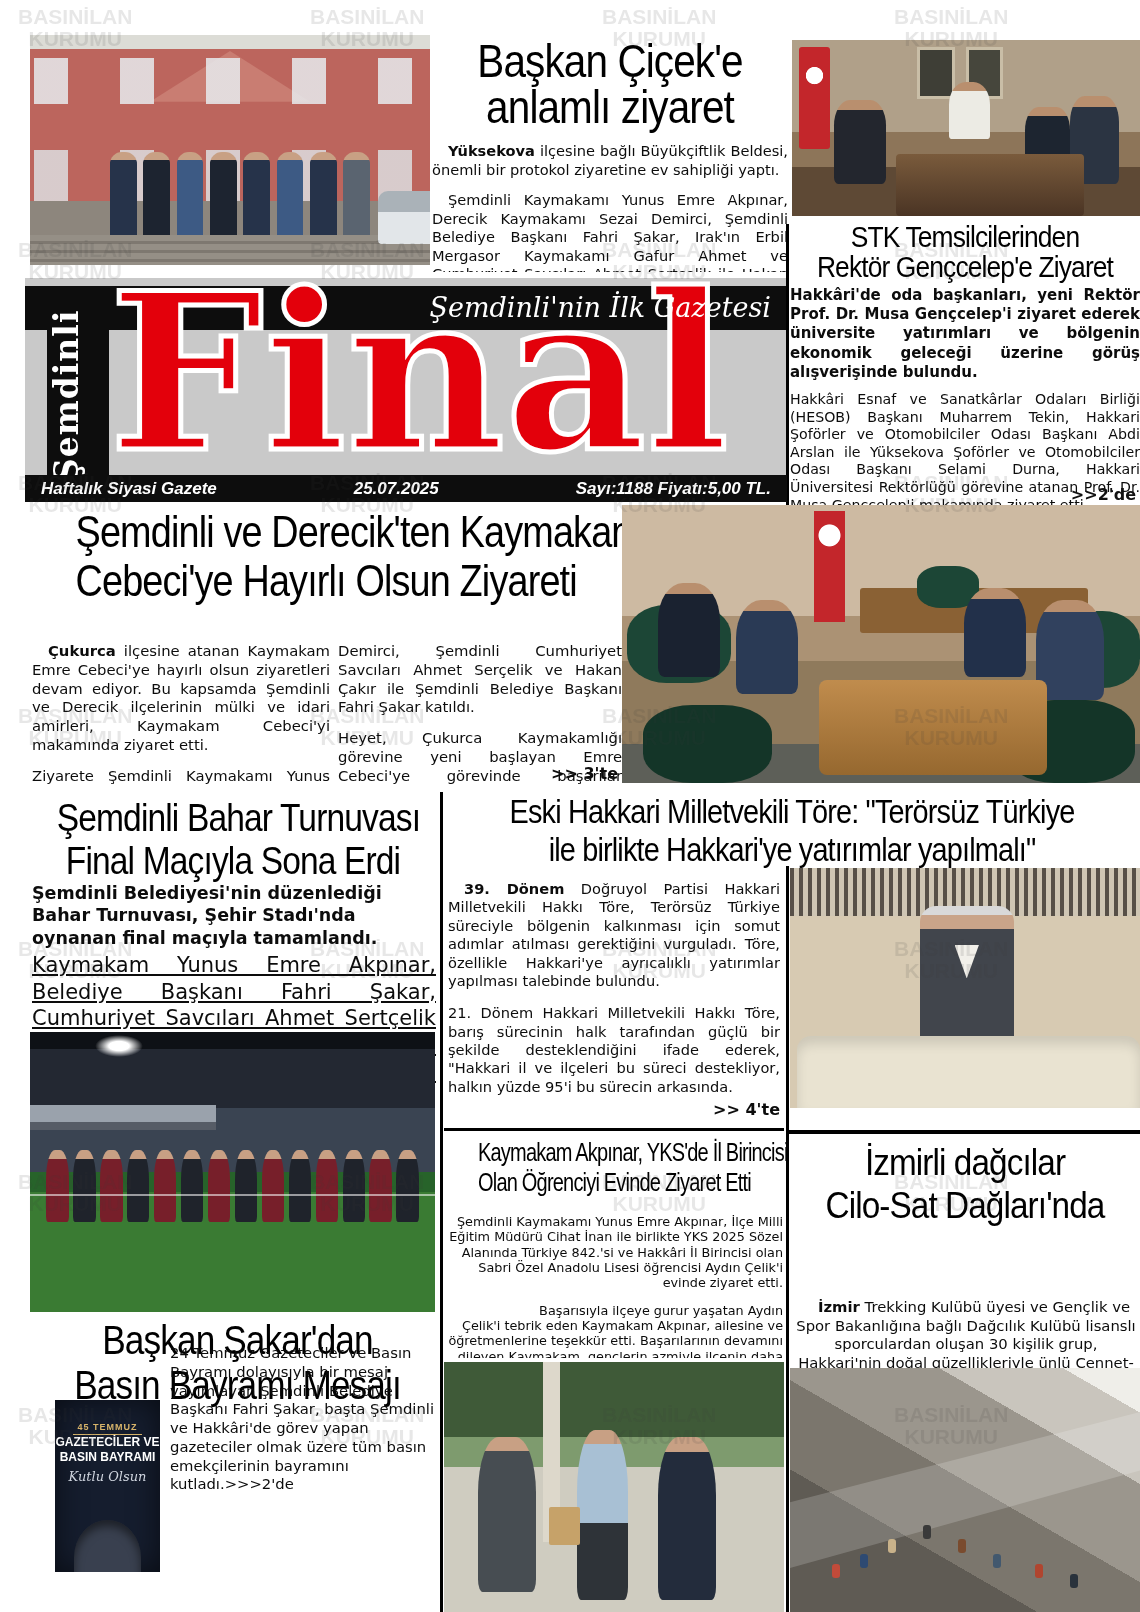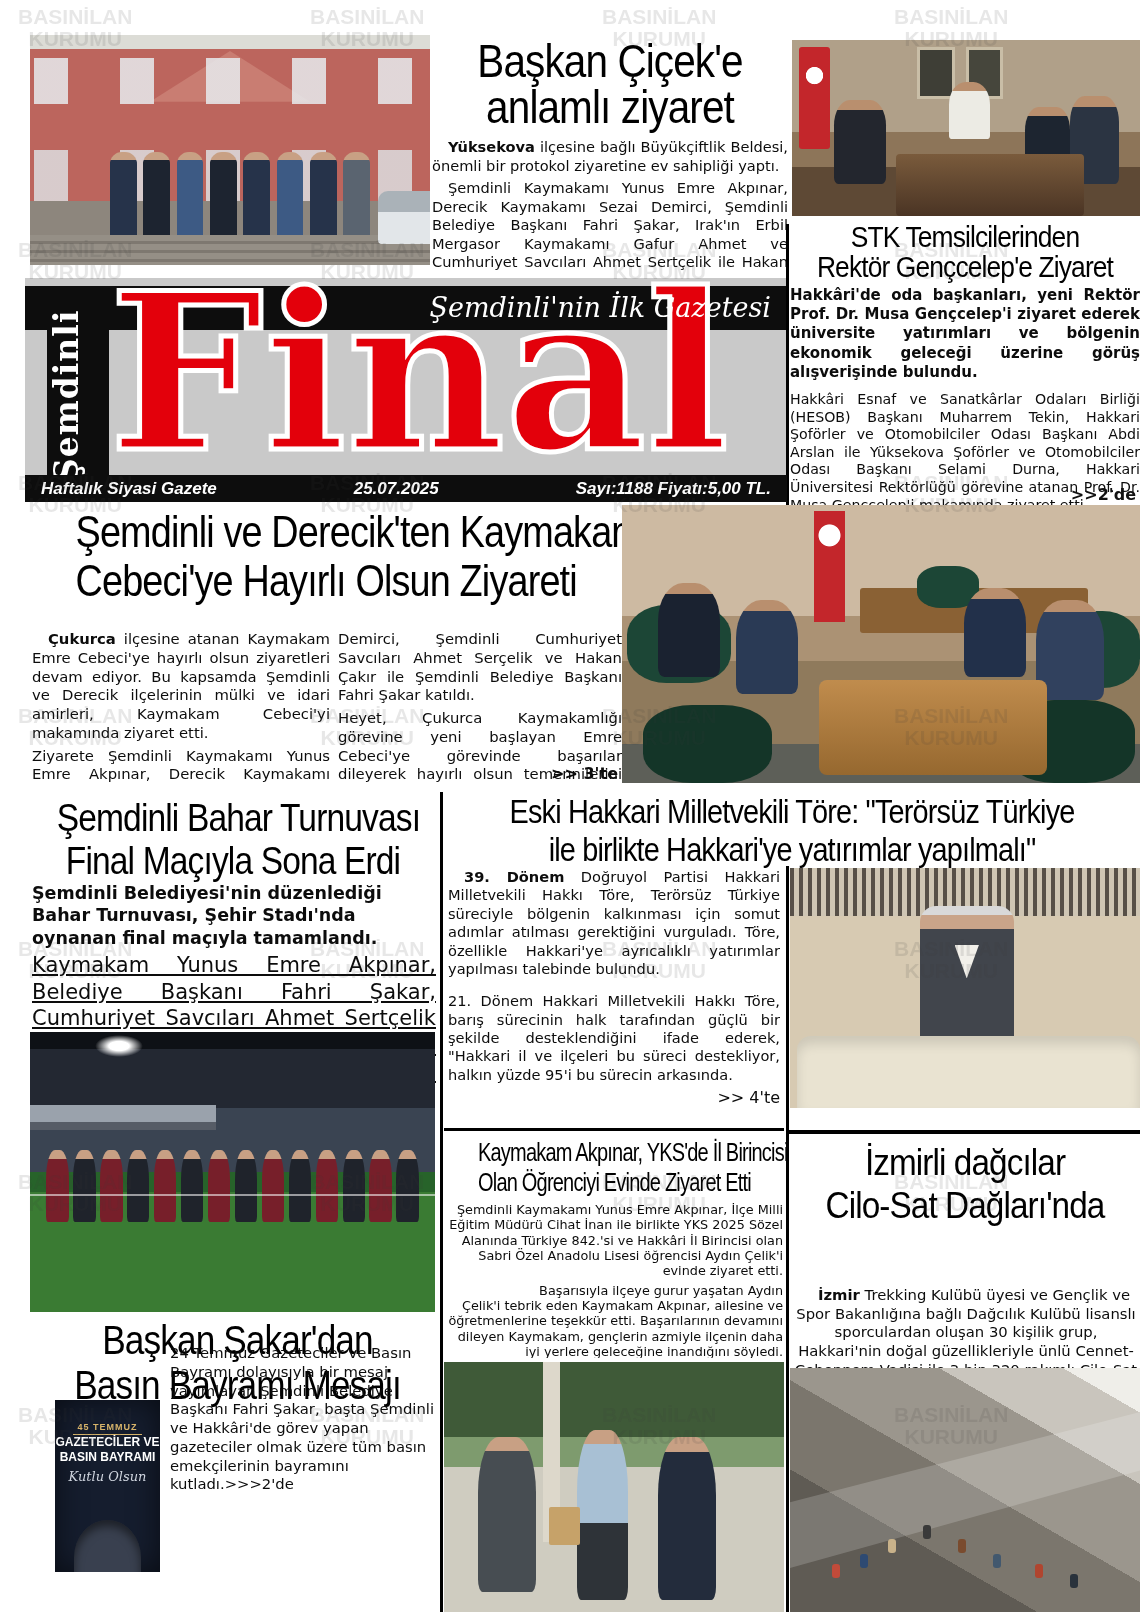--- a/index.html
+++ b/index.html
@@ -4,21 +4,21 @@
 <style>
   html,body{margin:0;padding:0;background:#fff;}
   #page{position:relative;width:1140px;height:1612px;background:#fff;overflow:hidden;
         font-family:"DejaVu Sans",sans-serif;color:#111;}
   
   .hl{font-family:"Liberation Sans",sans-serif;font-weight:400;color:#000;
       text-align:center;line-height:1.0;letter-spacing:-1px;}
   .hl .ln{white-space:nowrap;transform:scaleX(.88);transform-origin:50% 50%;}
   
   .bd{font-family:"DejaVu Sans",sans-serif;font-size:15px;line-height:1.27;text-align:justify;color:#0c0c0c;}
-  .bd p{margin:0 0 4px 0;}
+  .bd p{margin:12px 0 4px 0;}
   .ind{text-indent:16px;}
   .more{font-weight:700;}
   .more-r{position:absolute;right:4px;bottom:2px;font-weight:700;font-size:16px;}
   
   .vrule{position:absolute;width:3px;background:#000;}
   .hrule{position:absolute;height:4px;background:#000;}
   
   #masthead{position:absolute;left:25px;top:278px;width:762px;height:224px;background:#c9c9c9;}
   #mast-band{position:absolute;left:0;top:8px;width:100%;height:44px;background:#0d0d0d;}
   #tagline{position:absolute;right:16px;top:14px;color:#fff;font-family:"DejaVu Serif",serif;
@@ -297,21 +297,21 @@
   <div class="bd" style="position:absolute;left:170px;top:1344px;width:268px;font-size:14.8px;text-align:left;">24 Temmuz Gazeteciler ve Basın Bayramı dolayısıyla bir mesaj yayımlayan Şemdinli Belediye Başkanı Fahri Şakar, başta Şemdinli ve Hakkâri'de görev yapan gazeteciler olmak üzere tüm basın emekçilerinin bayramını kutladı.&gt;&gt;&gt;2'de</div>
 
   <div class="hl" style="position:absolute;left:444px;top:792px;width:696px;font-size:34px;line-height:1.12;">
     <div class="ln" style="transform:scaleX(.85);">Eski Hakkari Milletvekili Töre: "Terörsüz Türkiye</div>
     <div class="ln" style="transform:scaleX(.85);">ile birlikte Hakkari'ye yatırımlar yapılmalı"</div>
   </div>
 
   <div class="colbox bd" style="left:448px;top:868px;width:332px;height:262px;font-size:14.6px;line-height:1.26;">
     <p class="ind"><b class="lead-b">39. Dönem</b><span> Doğruyol Partisi Hakkari Milletvekili Hakkı Töre, Terörsüz Türkiye süreciyle bölgenin kalkınması için somut adımlar atılması gerektiğini vurguladı. Töre, özellikle Hakkari'ye ayrıcalıklı yatırımlar yapılması talebinde bulundu.</span></p>
     <p style="margin-top:14px;">21. Dönem Hakkari Milletvekili Hakkı Töre, barış sürecinin halk tarafından güçlü bir şekilde desteklendiğini ifade ederek, "Hakkari il ve ilçeleri bu süreci destekliyor, halkın yüzde 95'i bu sürecin arkasında.</p>
-    <div style="text-align:right;font-weight:400;font-size:16px;margin-top:4px;">&gt;&gt; 4'te</div>
+    <div style="text-align:right;font-weight:700;font-size:16px;margin-top:4px;">&gt;&gt; 4'te</div>
   </div>
 
   <div class="photo p5" style="left:790px;top:868px;width:350px;height:240px;">
     <div class="blind"></div>
     <div class="man"></div>
     <div class="shirt"></div>
     <div class="couch"></div>
   </div>
 
   <div class="hrule" style="left:444px;top:1128px;width:340px;height:3px;"></div>

